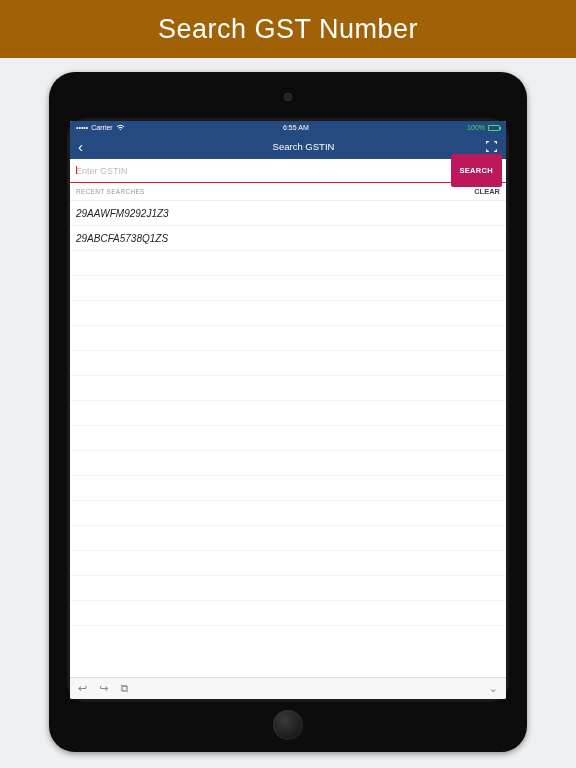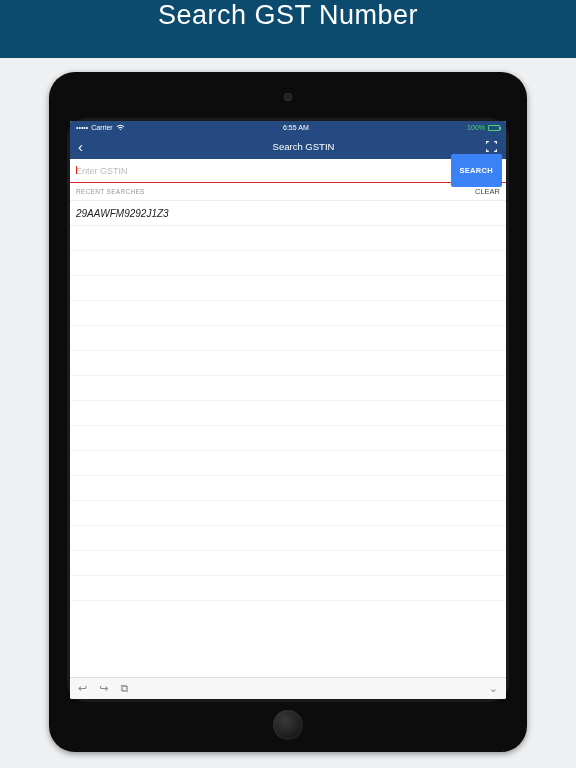--- a/index.html
+++ b/index.html
@@ -1,18 +1,18 @@
 <!DOCTYPE html>
 <html><head>
 <meta charset="utf-8">
 <style>
   * { margin: 0; padding: 0; box-sizing: border-box; font-family: -apple-system, Helvetica, Arial, sans-serif; }
   body { width: 576px; height: 768px; background: #eef0f2; overflow: hidden; }
 
-  .promo-banner { width: 100%; height: 58px; background: #0c4a6e; color: #fff; display: flex; justify-content: center; font-size: 27px; font-weight: 300; letter-spacing: .5px; }
+  .promo-banner { width: 100%; height: 58px; background: #a16207; color: #fff; display: flex; align-items: center; justify-content: center; font-size: 27px; font-weight: 300; letter-spacing: .5px; }
 
   .device-frame { position: absolute; left: 49px; top: 72px; width: 478px; height: 680px; background: #0c0c0c; border-radius: 26px; padding: 46px 18px 50px 18px; box-shadow: 0 2px 6px rgba(0,0,0,.4); }
   .device-inner { background: #1b1b1b; border-radius: 20px; width: 100%; height: 100%; padding: 3px; }
   .screen { background: #fff; width: 100%; height: 100%; position: relative; display: flex; flex-direction: column; border-radius: 2px; overflow: hidden; }
 
   .statusbar { height: 13px; background: #254a82; color: #fff; display: flex; align-items: center; font-size: 7px; padding: 0 6px; justify-content: space-between; }
   .statusbar .sb-left { display: flex; gap: 3px; align-items: center; }
   .statusbar .sb-right { display: flex; gap: 3px; align-items: center; }
   .batt { width: 12px; height: 6px; border: .6px solid #4cd964; border-radius: 1px; position: relative; }
   .batt::after { content:""; position:absolute; right:-2px; top:1px; width:1px; height:3px; background:#4cd964; }
@@ -22,25 +22,25 @@
   .navbar .chev { font-size: 15px; line-height: 1; font-weight: 300; }
   .navbar .title { font-size: 9.5px; font-weight: 500; margin-left: 40px; }
   .navbar .scan { width: 14px; height: 14px; position: relative; display:flex; align-items:center; justify-content:center;}
   .navbar .scan svg { width:13px; height:13px; }
 
   .searchrow { height: 24px; display: flex; align-items: center; border-bottom: 1.5px solid #d9231f; }
   .searchrow input { flex: 1; border: none; font-size: 9px; padding: 0 6px; color: #333; outline: none; }
   .searchrow input::placeholder { color: #bbb; }
   .searchrow .caret { position:absolute; left:6px; top:0; bottom:1.5px; width:1px; background:#d9231f; }
   .searchwrap { position:relative; flex:1; display:flex; }
-  .searchbtn { background: #3b82f6; color: #fff; font-size: 7.5px; font-weight: 600; border: none; padding: 12px 9px; margin: 3px 4px; border-radius: 2px; letter-spacing:.3px; }
+  .searchbtn { background: #be185d; color: #fff; font-size: 7.5px; font-weight: 600; border: none; padding: 12px 9px; margin: 3px 4px; border-radius: 2px; letter-spacing:.3px; }
 
   .recentrow { height: 18px; display: flex; align-items: center; justify-content: space-between; padding: 0 6px; border-bottom: 1px solid #eee; }
   .recentrow .lbl { font-size: 6.5px; color: #999; letter-spacing: .3px; }
-  .recentrow .clr { font-size: 7.5px; color: #444; font-weight: 400; }
+  .recentrow .clr { font-size: 7.5px; color: #444; font-weight: 700; }
 
   .list { flex: 1; background: #fff; overflow: hidden; font-style: italic; }
   .list .row { height: 25px; padding: 0 6px; display: flex; align-items: center; font-size: 10px; color: #222; border-bottom: 1px solid #f0f0f0; }
   .list .erow { height: 25px; border-bottom: 1px solid #f3f3f3; }
 
   .bottombar { height: 22px; background: #f7f7f8; border-top: 1px solid #ddd; display: flex; align-items: center; padding: 0 8px; justify-content: space-between; }
   .bottombar .l { display: flex; gap: 12px; align-items: center; color: #888; font-size: 11px; }
   .bottombar .r { color: #888; font-size: 11px; }
 
   .homebtn { position: absolute; bottom: 12px; left: 50%; transform: translateX(-50%); width: 30px; height: 30px; border-radius: 50%; background: radial-gradient(circle at 40% 35%, #3a3a3a, #0a0a0a); box-shadow: inset 0 0 3px rgba(255,255,255,.15); }
@@ -93,20 +93,21 @@
         <button class="searchbtn">SEARCH</button>
       </div>
 
       <div class="recentrow">
         <span class="lbl">RECENT SEARCHES</span>
         <span class="clr">CLEAR</span>
       </div>
 
       <div class="list">
         <div class="row">29AAWFM9292J1Z3</div>
+        <div class="row">29ABCFA5738Q1ZS</div>
         <div class="erow"></div>
         <div class="erow"></div>
         <div class="erow"></div>
         <div class="erow"></div>
         <div class="erow"></div>
         <div class="erow"></div>
         <div class="erow"></div>
         <div class="erow"></div>
         <div class="erow"></div>
         <div class="erow"></div>

